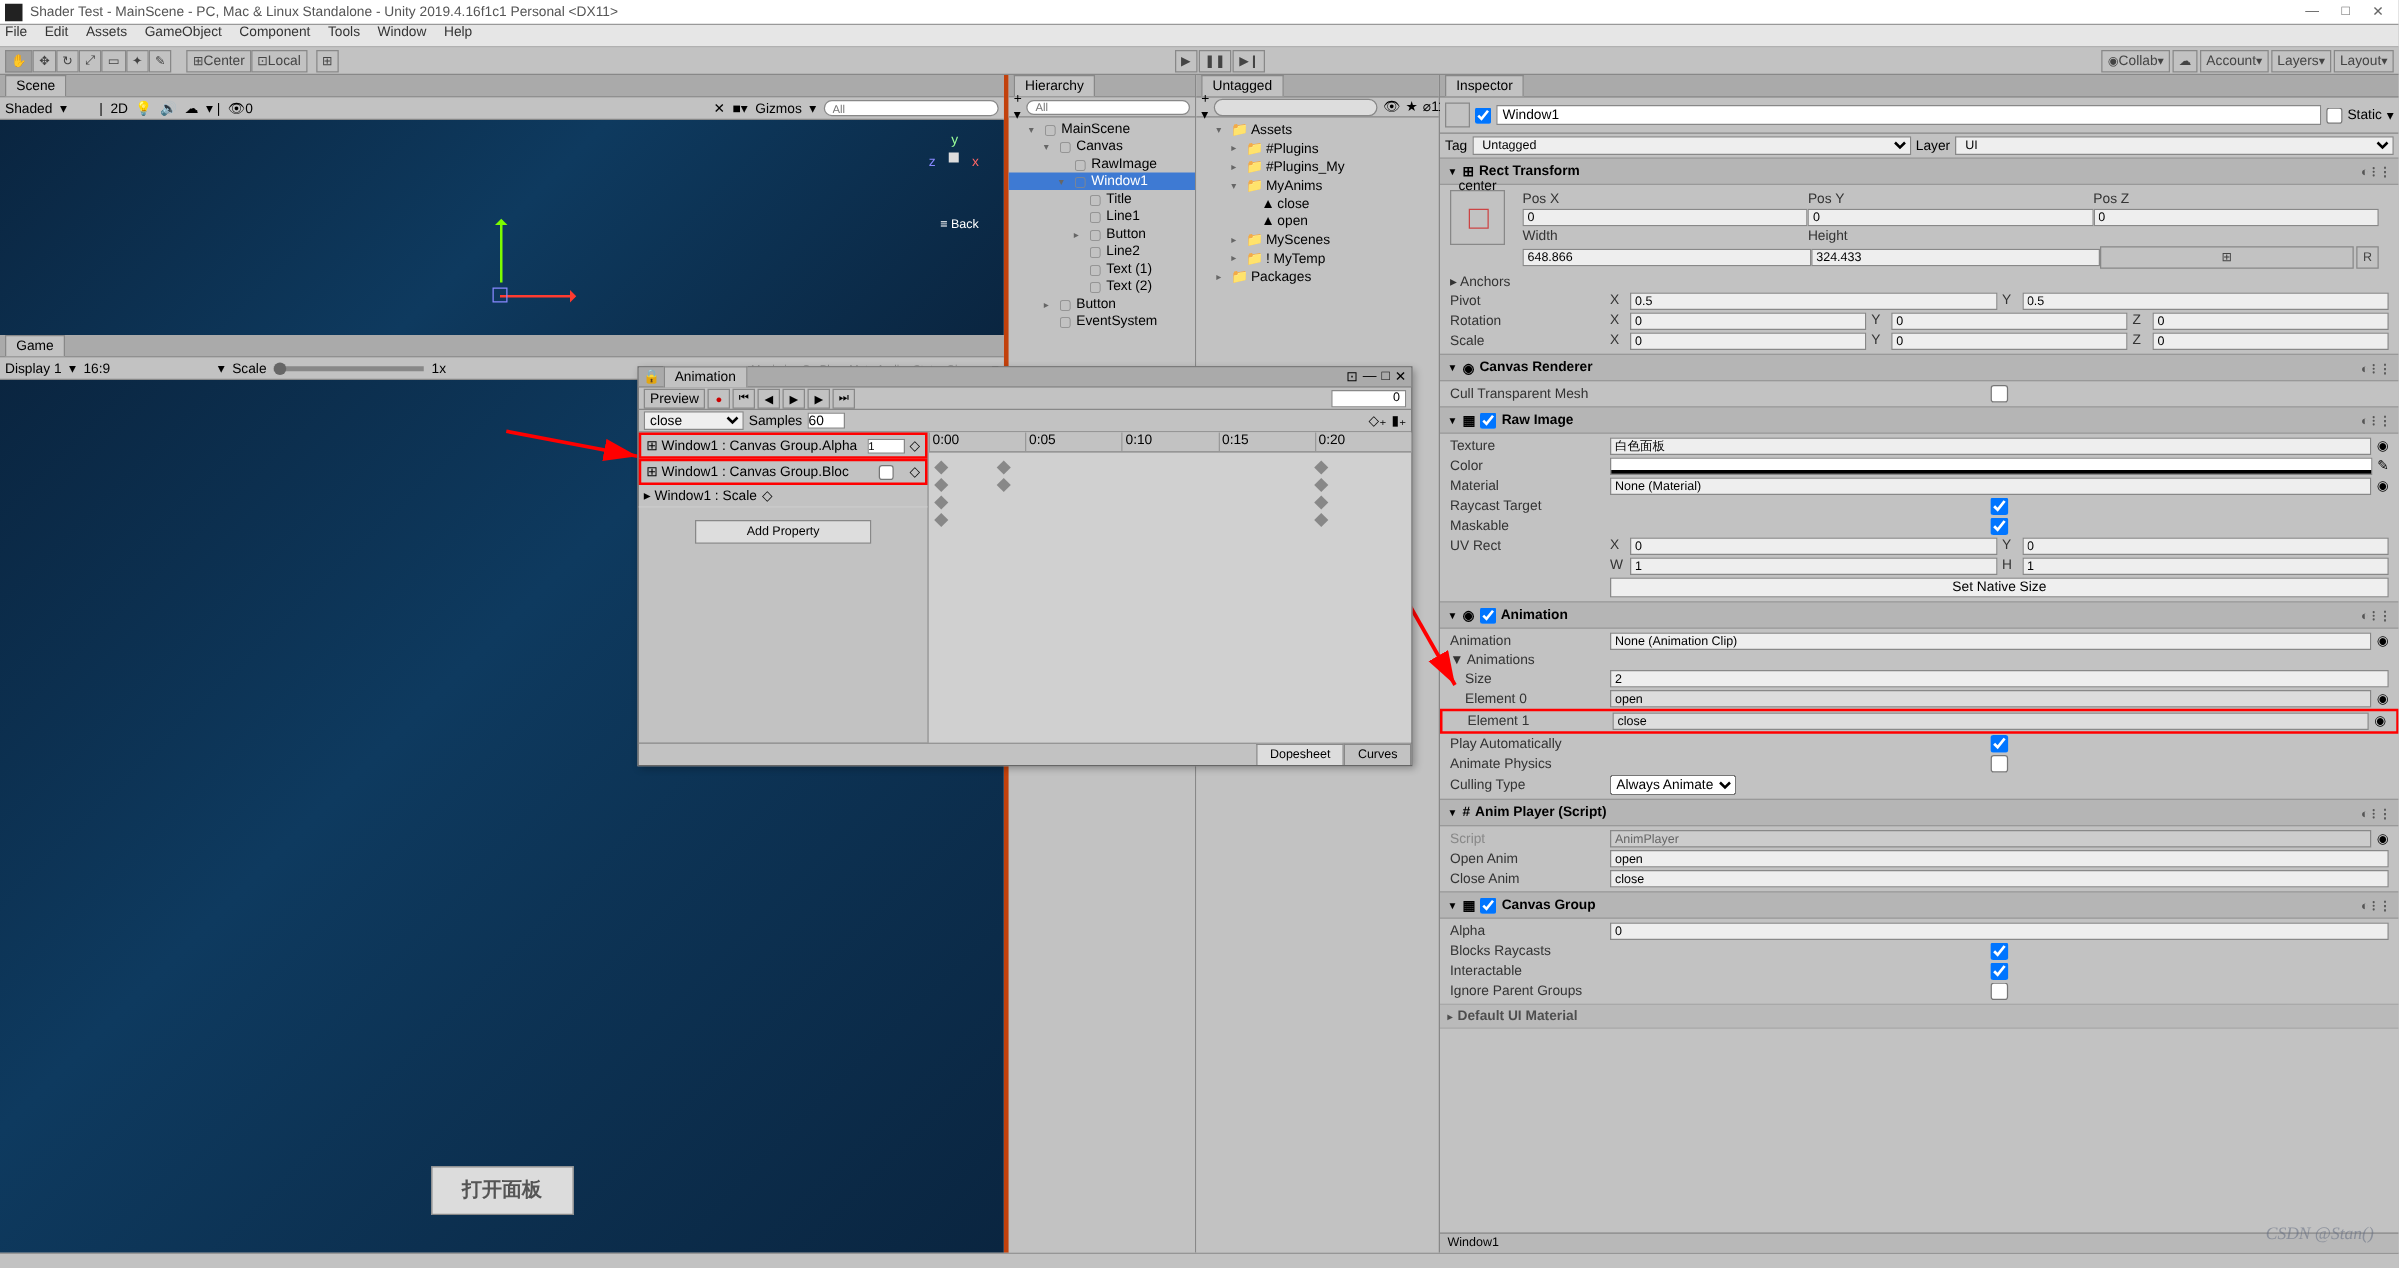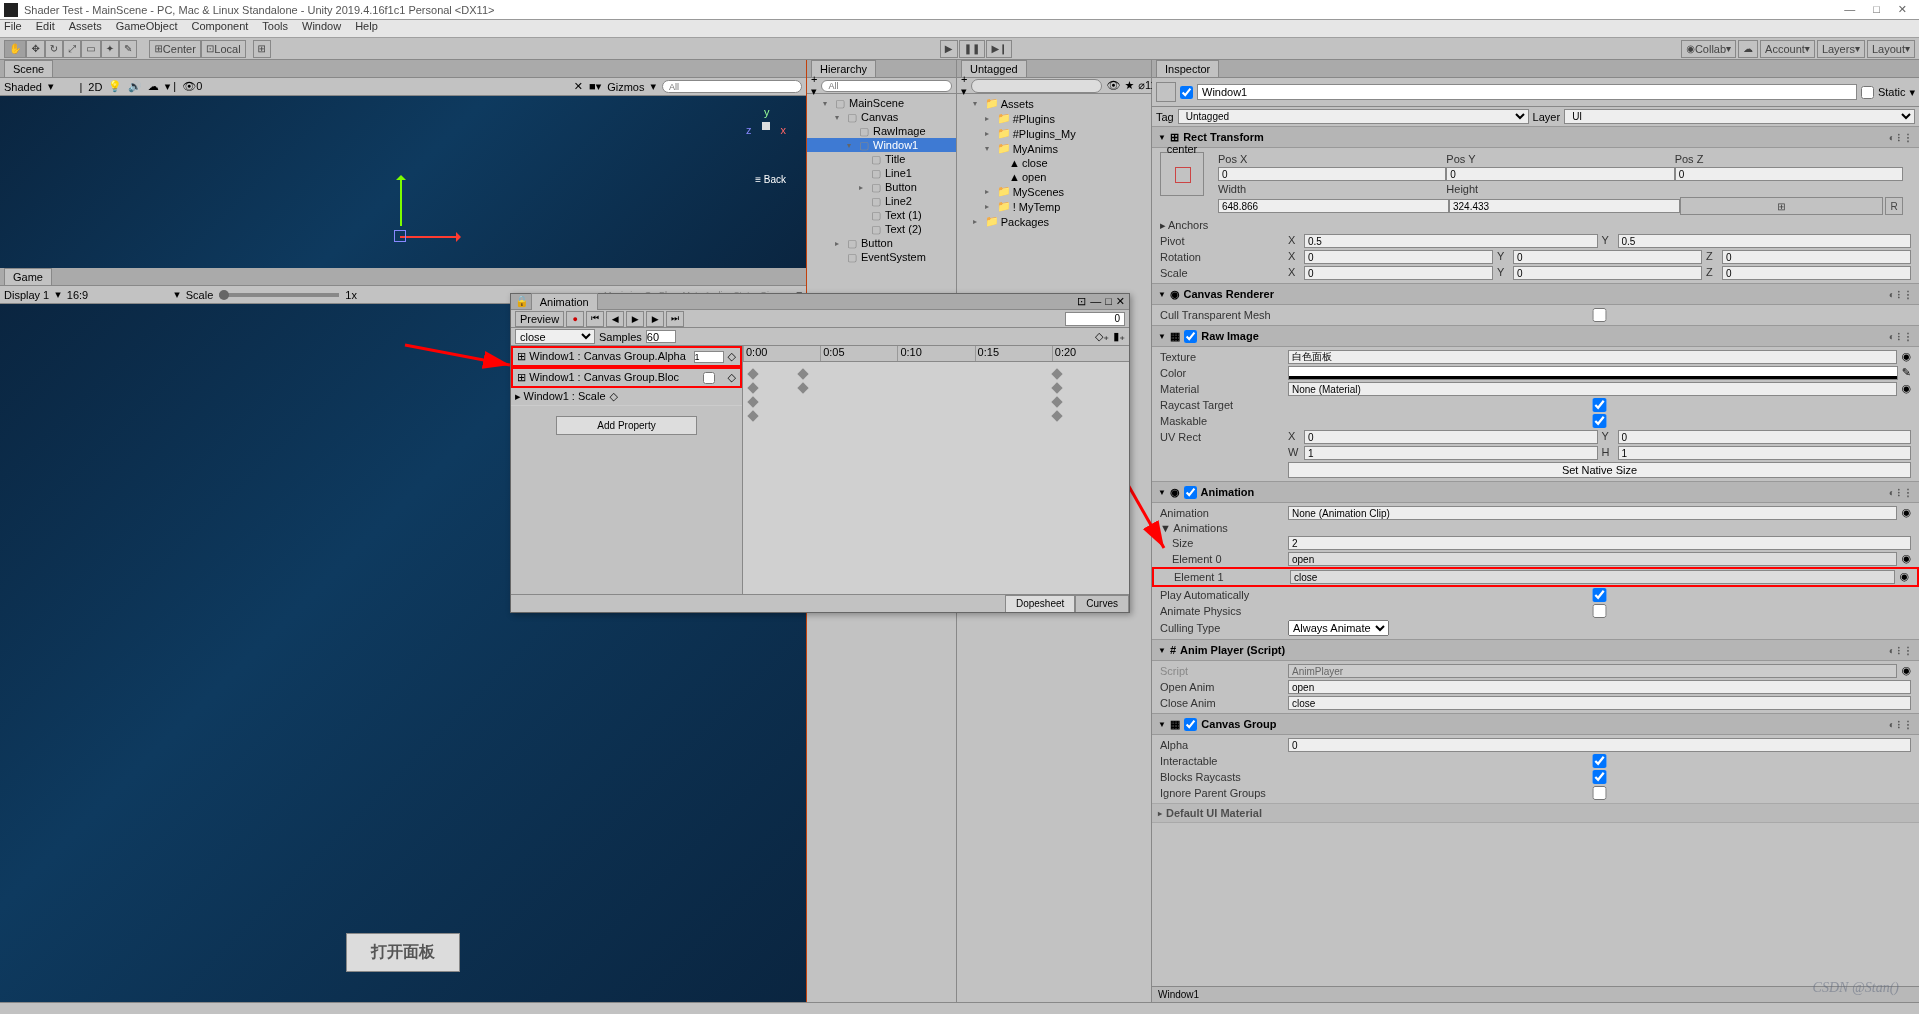--- a/index.html
+++ b/index.html
@@ -11,21 +11,21 @@
 .menubar { height: 18px; background: #e6e6e6; display: flex; align-items: flex-start; padding: 0 4px; gap: 14px; color: #333; border-bottom: 1px solid #a0a0a0; }
 .toolbar { height: 22px; background: #c2c2c2; display: flex; align-items: center; padding: 0 4px; gap: 1px; border-bottom: 1px solid #888; }
 .tbtn { height: 18px; min-width: 18px; background: #c2c2c2; border: 1px solid #888; display: inline-flex; align-items: center; justify-content: center; padding: 0 4px; color: #444; font-size: 10px; }
 .tbtn.active { background: #a0a0a0; }
 .tbtn-group { display: flex; gap: 0; }
 .tbtn-group .tbtn { border-radius: 0; }
 .toolbar-center { flex: 1; display: flex; justify-content: center; gap: 1px; }
 .toolbar-right { display: flex; gap: 2px; }
 
 .main { display: flex; height: calc(100% - 72px); }
-.left { width: 807px; display: flex; flex-direction: column; border-right: 1px solid #c2410c; }
+.left { width: 807px; display: flex; flex-direction: column; border-right: 4px solid #c2410c; }
 .scene-tab { height: 18px; background: #aaa; display: flex; align-items: center; padding-left: 4px; border-bottom: 1px solid #888; }
 .tab { background: #c2c2c2; padding: 2px 8px; border: 1px solid #888; border-bottom: none; }
 .scene-toolbar { height: 18px; background: #c2c2c2; display: flex; align-items: center; padding: 0 4px; gap: 6px; border-bottom: 1px solid #888; font-size: 10px; }
 .scene-view { flex: 0 0 172px; background: linear-gradient(135deg, #0a2540 0%, #0e3a5f 50%, #0a2540 100%); position: relative; }
 .gizmo { position: absolute; right: 20px; top: 10px; color: #fff; font-size: 9px; }
 .scene-axes { position: absolute; left: 390px; top: 130px; }
 .arrow-y { position: absolute; width: 2px; height: 50px; background: #7cfc00; left: 10px; top: -50px; }
 .arrow-y:before { content: ''; position: absolute; top: -6px; left: -4px; border: 5px solid transparent; border-bottom-color: #7cfc00; }
 .arrow-x { position: absolute; width: 60px; height: 2px; background: #ff3b30; left: 10px; top: 10px; }
 .arrow-x:before { content: ''; position: absolute; right: -6px; top: -4px; border: 5px solid transparent; border-left-color: #ff3b30; }
@@ -603,25 +603,25 @@
           <span class="icons">◐ ⁝ ⋮</span>
         </div>
       <div class="comp-body">
         <div class="field-row">
             <span class="lbl">Alpha</span>
             <div class="val">
               <input value="0" style="">
             </div>
           </div>
         <div class="field-row">
+            <span class="lbl">Blocks Raycasts</span>
+            <input type="checkbox" checked="" style="">
+          </div>
+        <div class="field-row">
             <span class="lbl">Interactable</span>
-            <input type="checkbox" checked="" style="">
-          </div>
-        <div class="field-row">
-            <span class="lbl">Blocks Raycasts</span>
             <input type="checkbox" checked="" style="">
           </div>
         <div class="field-row">
             <span class="lbl">Ignore Parent Groups</span>
             <input type="checkbox" style="">
           </div>
       </div>
 
       <div class="comp-header" style="opacity:.6">
           <span class="fold">▸</span>

